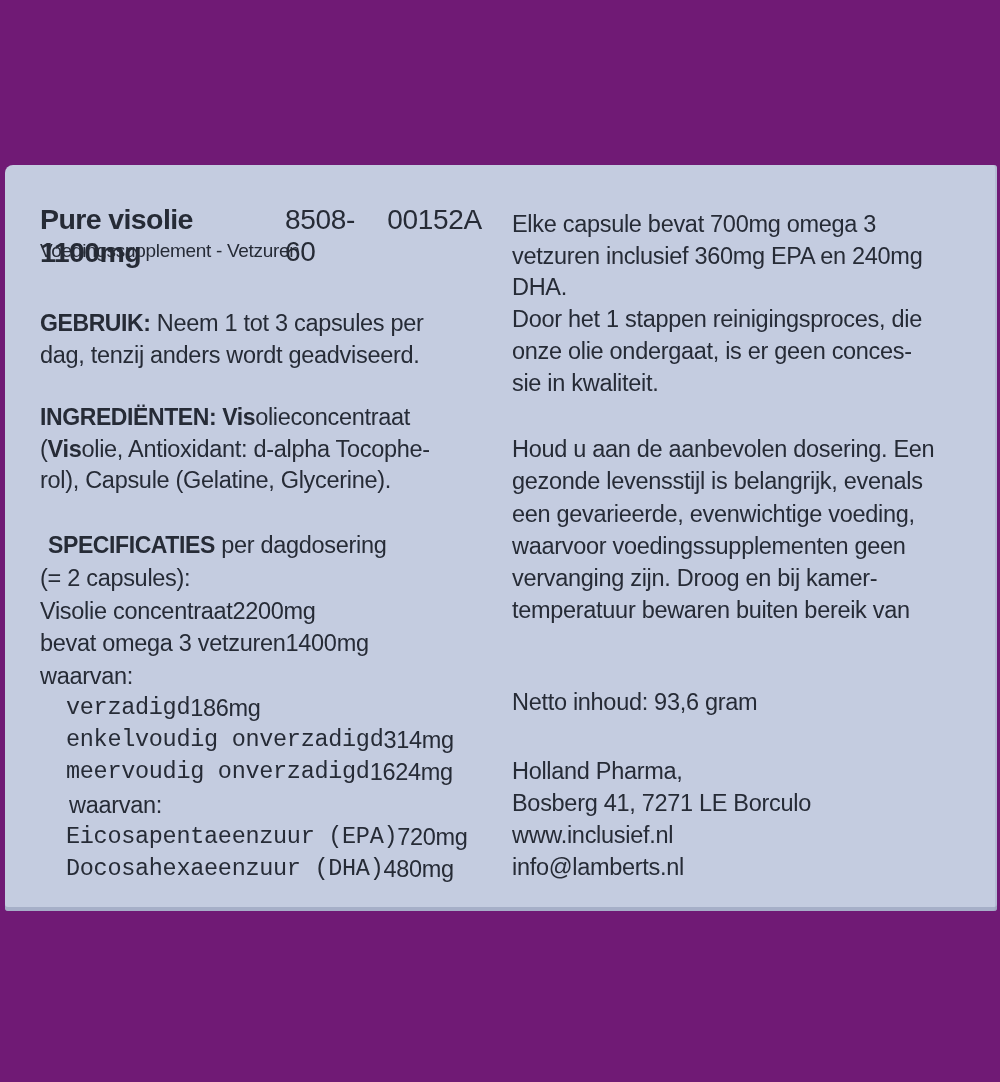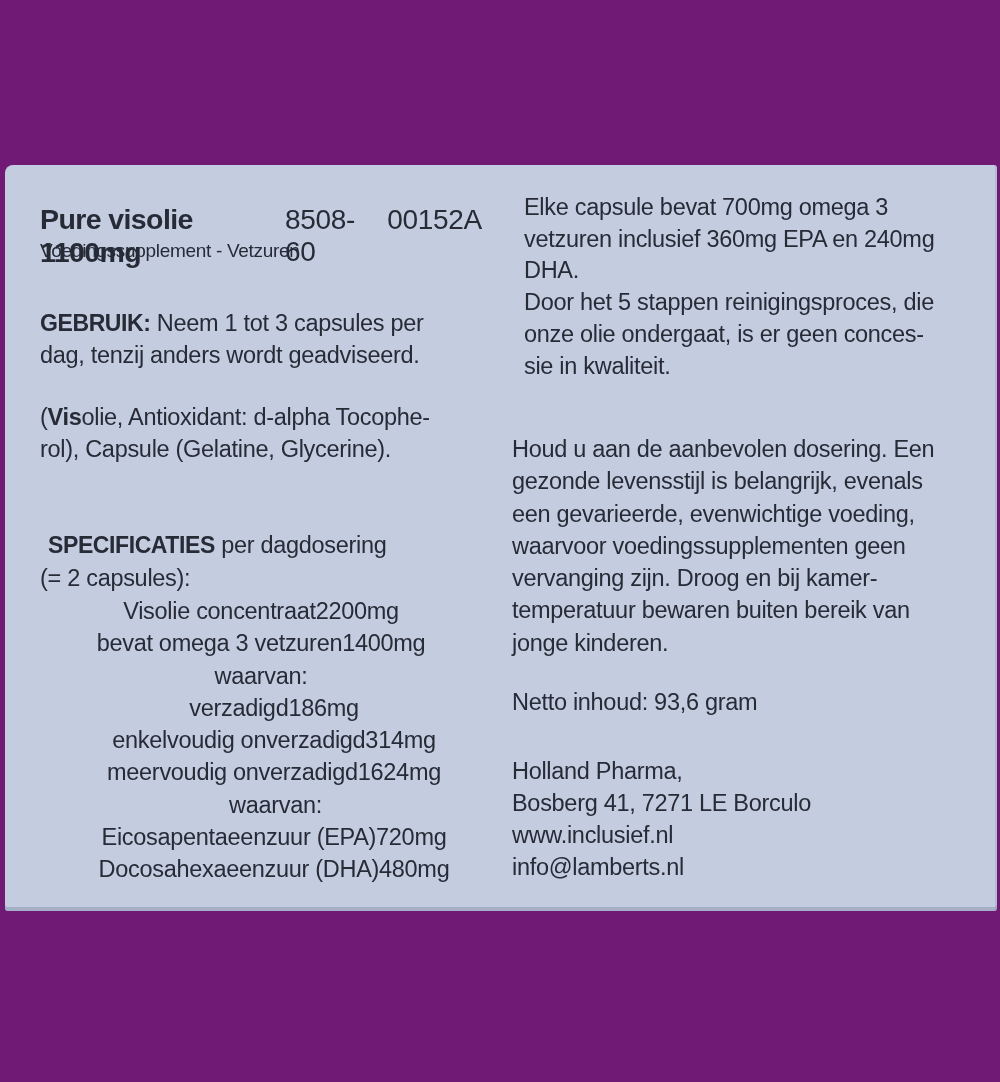--- a/index.html
+++ b/index.html
@@ -33,29 +33,29 @@
   .product-code + .product-code { margin-left: 14px; }
   .subtitle { top: 75px; font-size: 19px; }
 
   .usage { top: 142px; line-height: 32px; }
   .ingredients { top: 237px; line-height: 31.5px; }
   b.sec { font-size: 23px; letter-spacing: -0.4px; }
 
   .specs { top: 363px; }
   .specs-h1 { line-height: 34px; white-space: nowrap; margin-left: 8px; }
   .specs-h2 { line-height: 33px; }
-  .srow { display: flex; justify-content: center; line-height: 32.3px; }
+  .srow { display: flex; justify-content: flex-start; line-height: 32.3px; }
   .srow .slabel { white-space: nowrap; }
   .srow .svalue { white-space: nowrap; }
-  .ind  { padding-left: 26px; }
+  .ind  { padding-left: 26px; font-family: Liberation Mono, monospace; }
   .ind2 { padding-left: 29px; }
 
   
   .col-right { left: 507px; width: 460px; }
-  .rblock1 { top: 27px;  line-height: 31.7px; margin-left: 12px; }
+  .rblock1 { top: 44px;  line-height: 31.7px; }
   .rblock2 { top: 268px; line-height: 32.3px; }
   .netto   { top: 524px; }
   .address { top: 590px; line-height: 32px; }
 </style>
 </head>
 <body>
 
 <div class="canvas">
   <div class="label">
 
@@ -66,20 +66,21 @@
     </div>
 
     <div class="blk col-left subtitle">Voedingssupplement - Vetzuren</div>
 
     <div class="blk col-left usage">
       <div class="line"><b class="sec">GEBRUIK:</b><span> Neem 1 tot 3 capsules per</span></div>
       <div class="line">dag, tenzij anders wordt geadviseerd.</div>
     </div>
 
     <div class="blk col-left ingredients">
+      <div class="line"><b class="sec">INGREDIËNTEN: Vis</b><span>olieconcentraat</span></div>
       <div class="line"><span>(</span><b>Vis</b><span>olie, Antioxidant: d-alpha Tocophe-</span></div>
       <div class="line">rol), Capsule (Gelatine, Glycerine).</div>
     </div>
 
     <div class="blk col-left specs">
       <div class="specs-h1"><b class="sec">SPECIFICATIES</b><span> per dagdosering</span></div>
       <div class="specs-h2">(= 2 capsules):</div>
 
       <div class="srow">
           <span class="slabel">Visolie concentraat</span>
@@ -116,33 +117,32 @@
       <div class="srow">
           <span class="slabel ind">Docosahexaeenzuur (DHA)</span>
           <span class="svalue">480mg</span>
         </div>
     </div>
 
     <div class="blk col-right rblock1">
       <div class="line">Elke capsule bevat 700mg omega 3</div>
       <div class="line">vetzuren inclusief 360mg EPA en 240mg</div>
       <div class="line">DHA.</div>
-      <div class="line">Door het 5 stappen reinigingsproces, die</div>
+      <div class="line">Door het 1 stappen reinigingsproces, die</div>
       <div class="line">onze olie ondergaat, is er geen conces-</div>
       <div class="line">sie in kwaliteit.</div>
     </div>
 
     <div class="blk col-right rblock2">
       <div class="line">Houd u aan de aanbevolen dosering. Een</div>
       <div class="line">gezonde levensstijl is belangrijk, evenals</div>
       <div class="line">een gevarieerde, evenwichtige voeding,</div>
       <div class="line">waarvoor voedingssupplementen geen</div>
       <div class="line">vervanging zijn. Droog en bij kamer-</div>
       <div class="line">temperatuur bewaren buiten bereik van</div>
-      <div class="line">jonge kinderen.</div>
     </div>
 
     <div class="blk col-right netto line">Netto inhoud: 93,6 gram</div>
 
     <div class="blk col-right address">
       <div class="line">Holland Pharma,</div>
       <div class="line">Bosberg 41, 7271 LE Borculo</div>
       <div class="line">www.inclusief.nl</div>
       <div class="line">info@lamberts.nl</div>
     </div>

